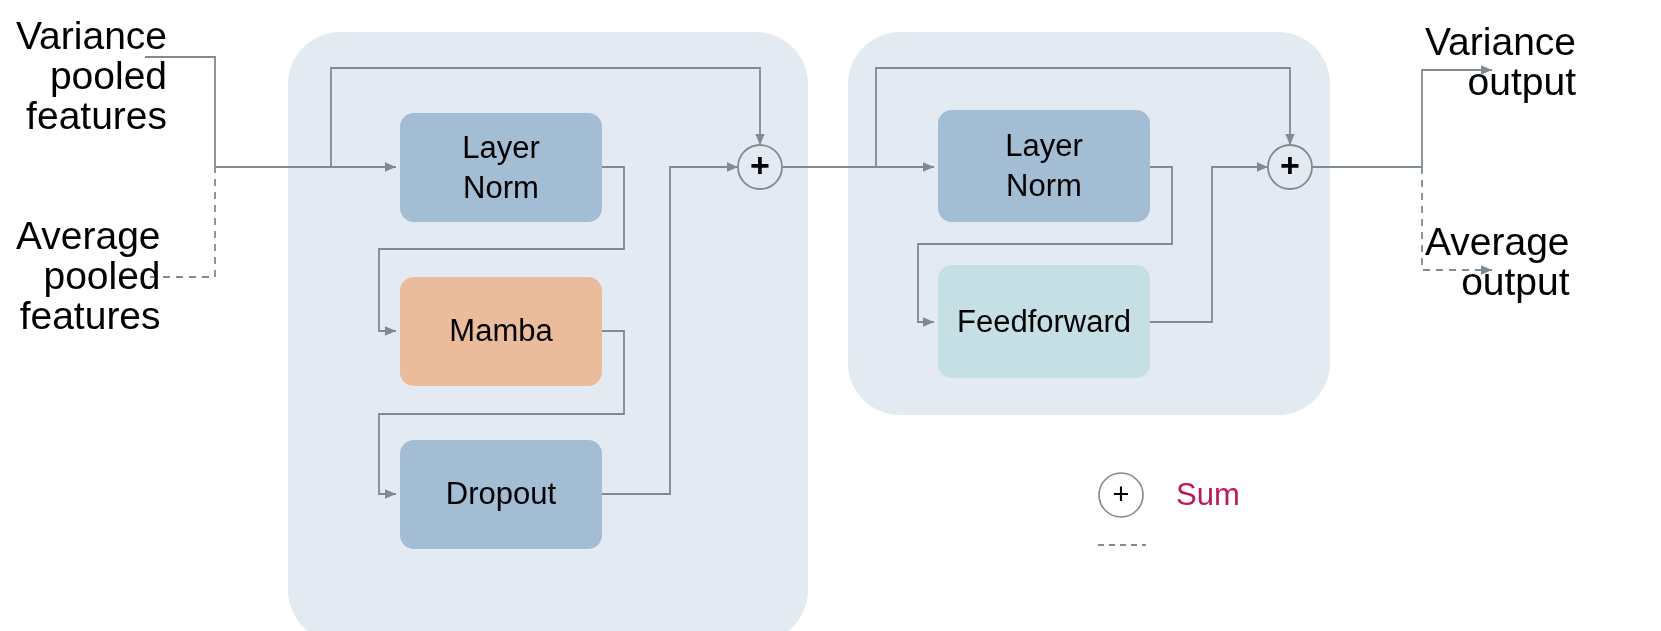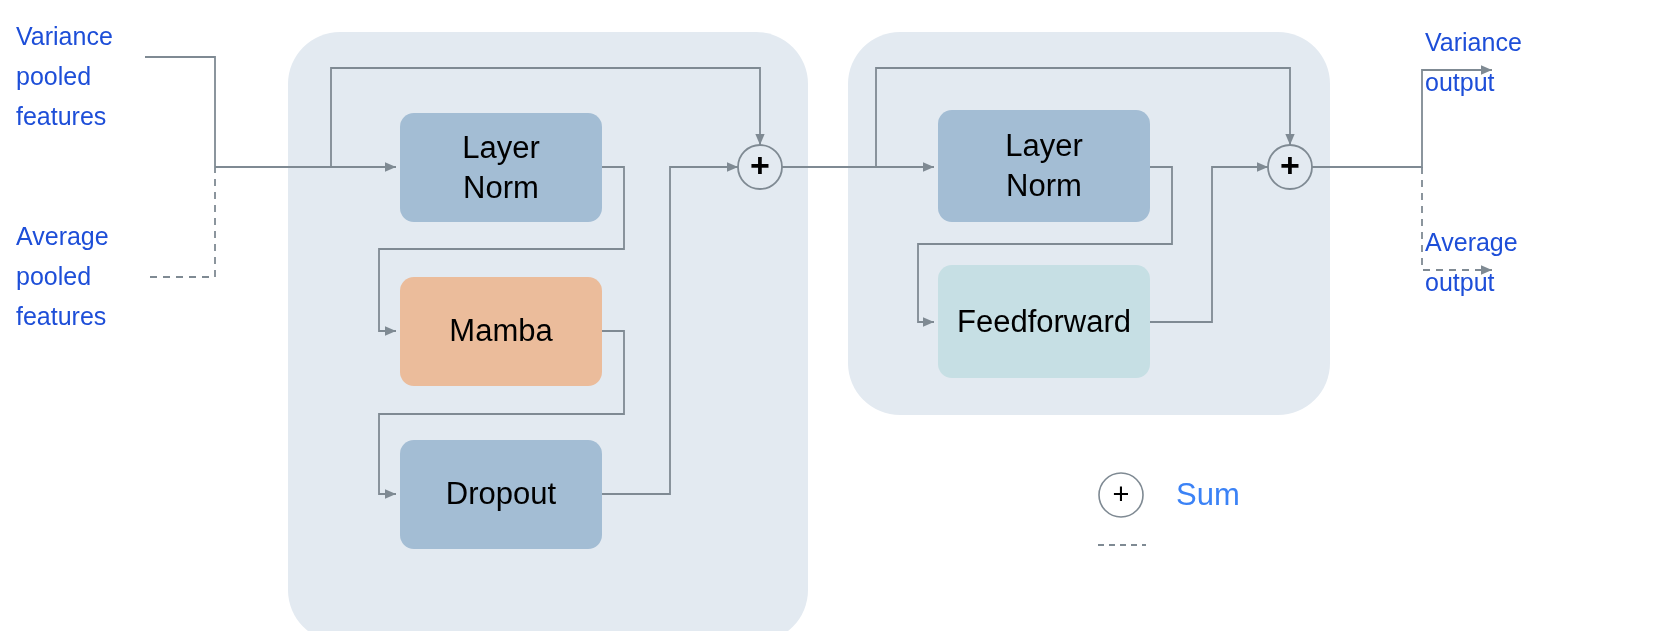--- a/index.html
+++ b/index.html
@@ -23,38 +23,39 @@
   }
   svg.diagram {
     position: absolute;
     left: 0;
     top: 0;
     width: 1661px;
     height: 631px;
   }
   .io-label {
     position: absolute;
-    font-size: 25px;
+    font-size: 39px;
     line-height: 40px;
-    color: #1d4ed8;
+    color: #000000;
     white-space: pre-line;
     letter-spacing: 0px;
+    text-align: right;
   }
   .box-label {
     font-size: 31px;
     fill: #000000;
     font-family: "Liberation Sans", "DejaVu Sans", sans-serif;
     text-anchor: middle;
     dominant-baseline: middle;
   }
   .legend-label {
     position: absolute;
     font-size: 31px;
     line-height: 38px;
-    color: #3b82f6;
+    color: #be185d;
     white-space: nowrap;
   }
 </style>
 </head>
 <body>
 
 <div id="stage">
 
   <svg class="diagram" viewBox="0 0 1661 631" xmlns="http://www.w3.org/2000/svg">
     <defs>

